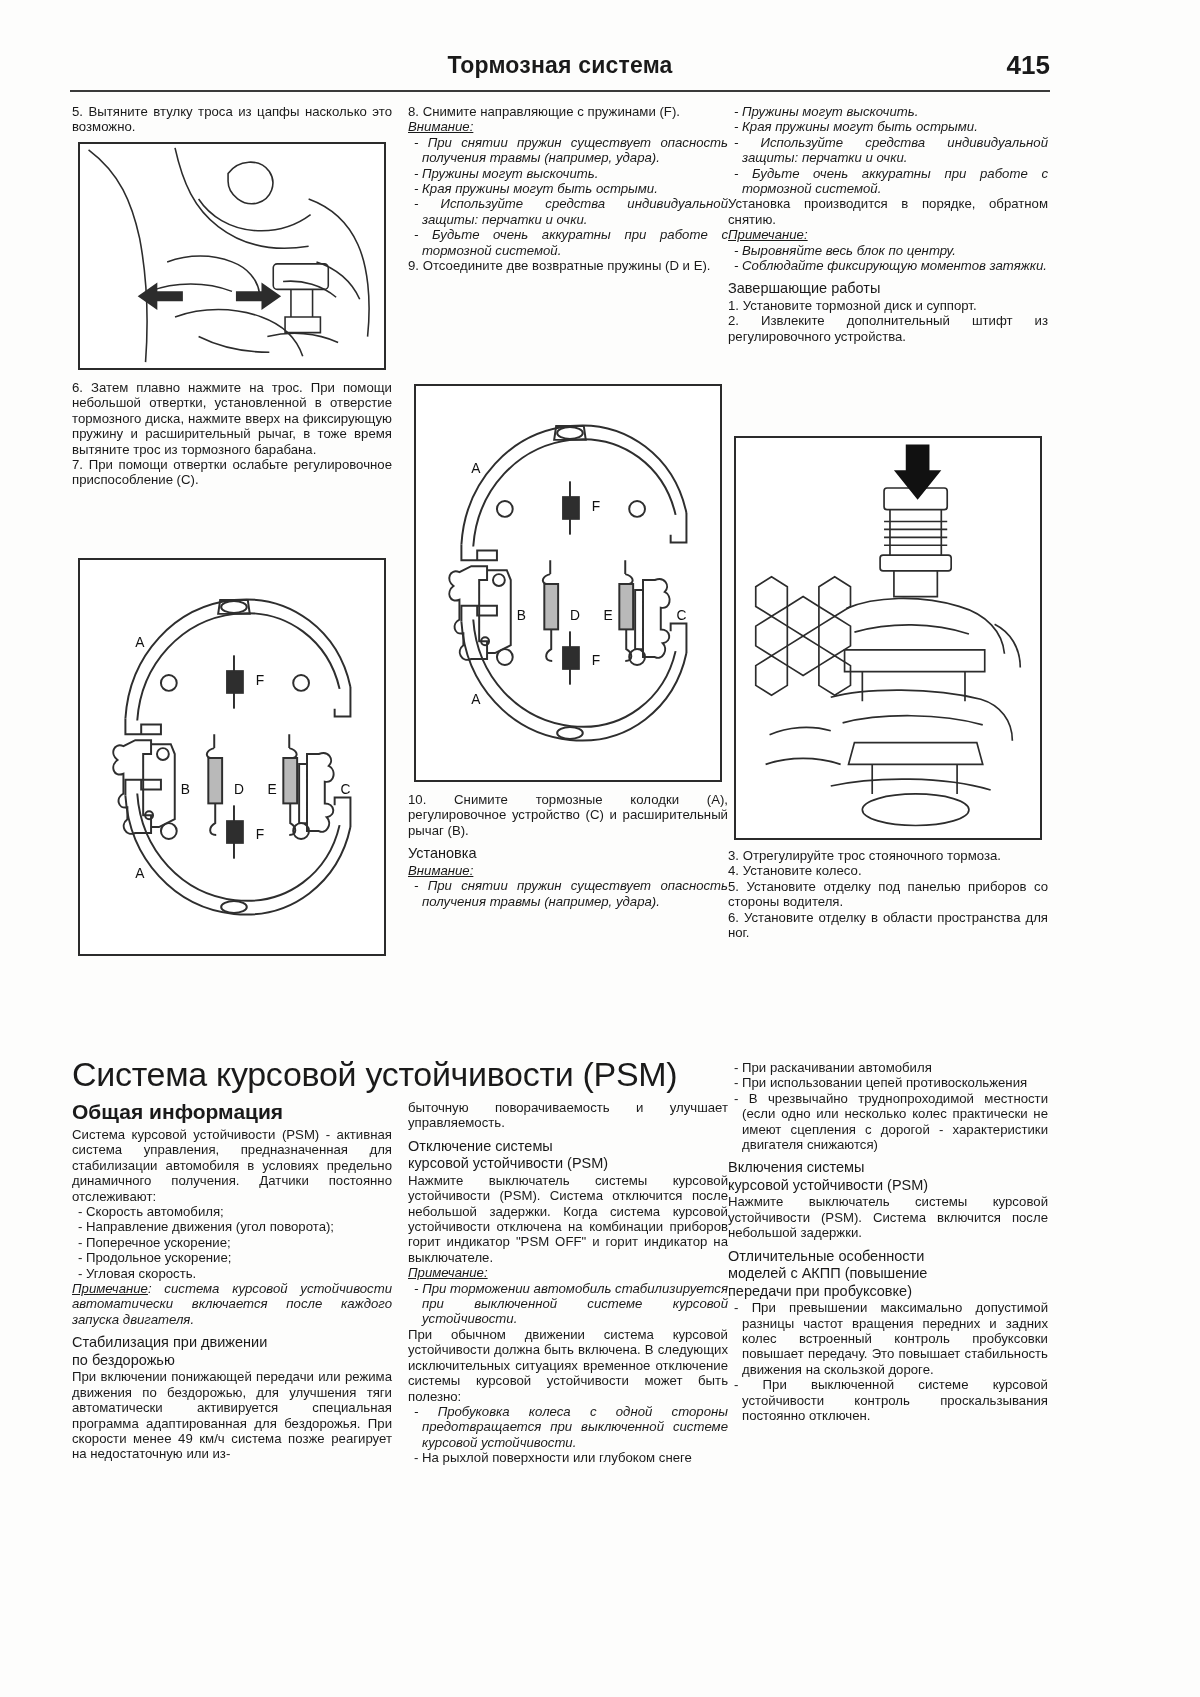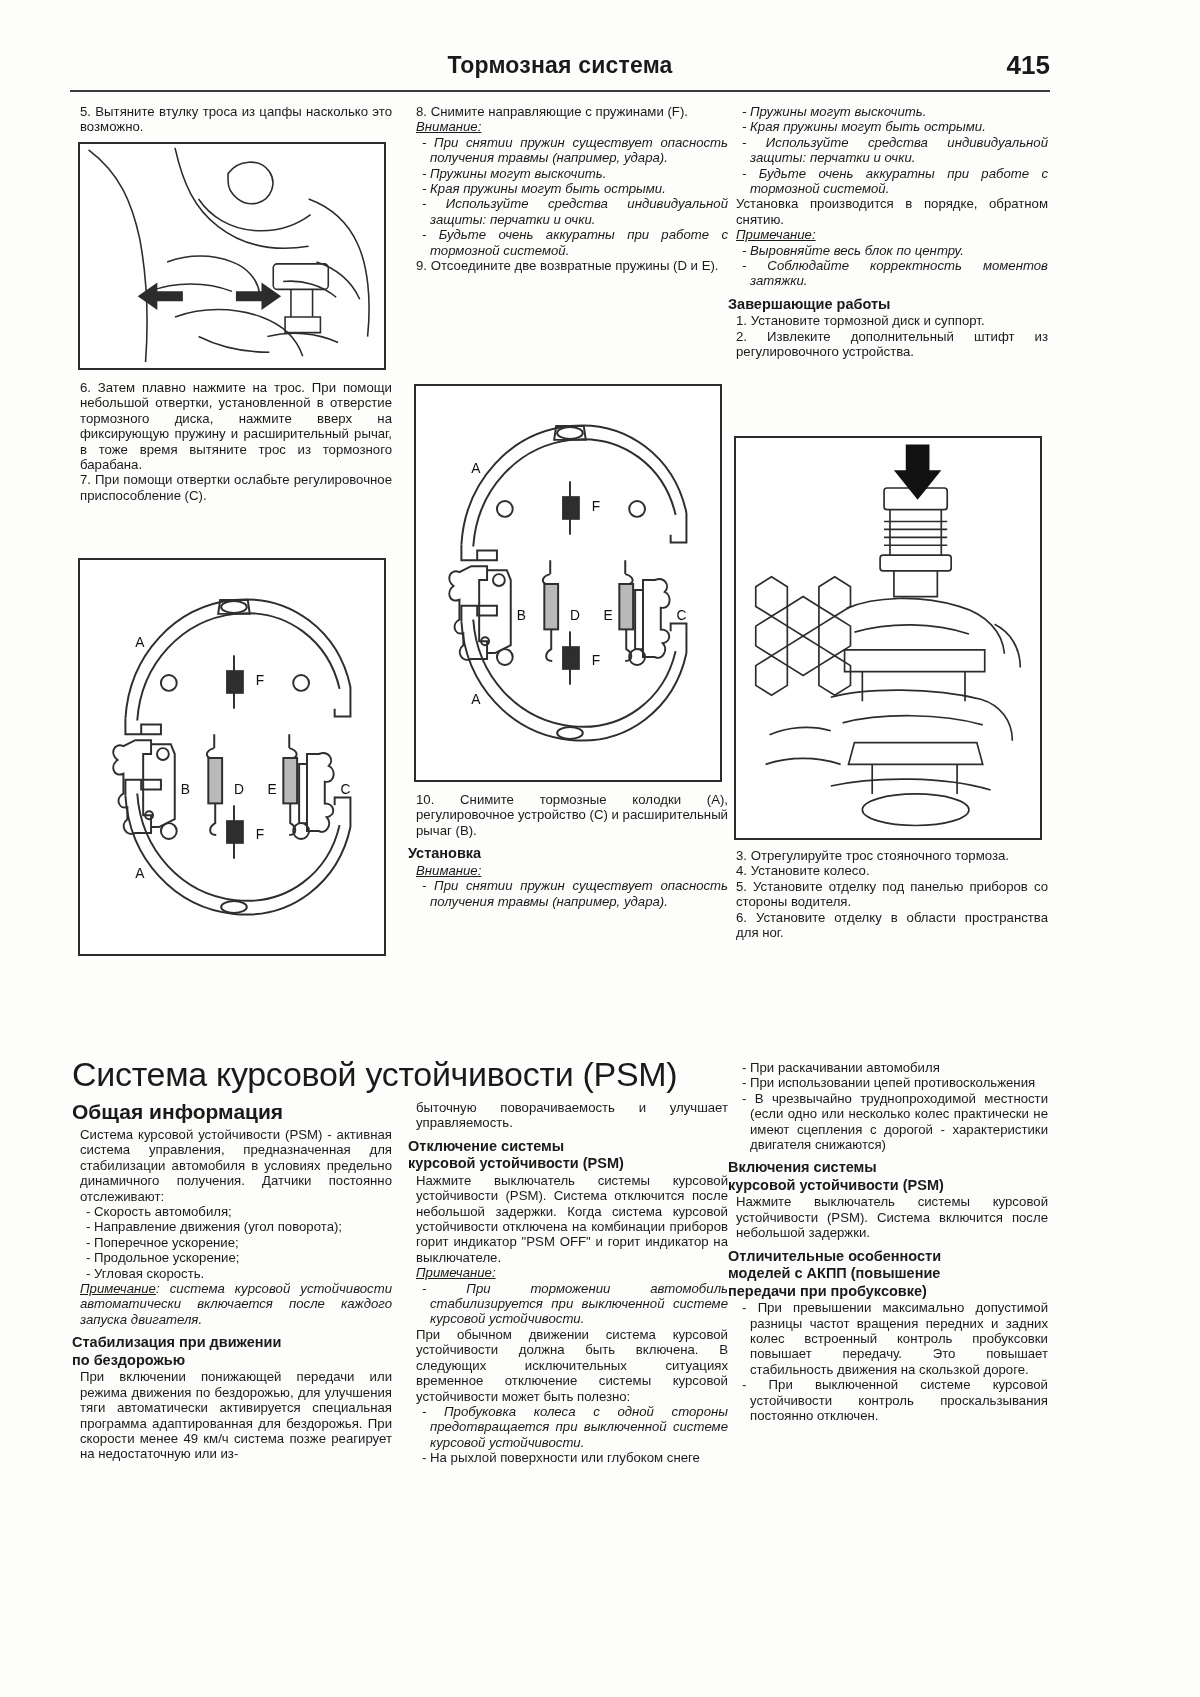--- a/index.html
+++ b/index.html
@@ -11,25 +11,25 @@
   .header .title{position:absolute;left:0;right:0;text-align:center;font-size:23px;font-weight:bold;letter-spacing:.2px;top:0;}
   .header .pageno{position:absolute;right:0;top:-2px;font-size:26px;font-weight:bold;}
   .rule{position:absolute;left:70px;top:90px;width:980px;height:2px;background:#3a3a3a;}
 
   
   .col{position:absolute;width:320px;font-size:13.2px;line-height:15.4px;text-align:justify;}
   .c1{left:72px;}
   .c2{left:408px;}
   .c3{left:728px;}
 
-  p.t{margin:0 0 0 8px;text-align:justify;}
+  p.t{margin:0 0 0 0;text-align:justify;}
   .it{font-style:italic;}
   .ul{text-decoration:underline;font-style:italic;font-weight:normal;}
   .ind{padding-left:14px;text-indent:-8px;}
-  h3.sub{font-size:14.5px;font-weight:bold;margin:7px 0 1px 0;line-height:16.5px;}
+  h3.sub{font-size:14.5px;font-weight:normal;margin:7px 0 1px 0;line-height:16.5px;}
 
   
   .fig{position:absolute;border:2px solid #2b2b2b;background:#fff;box-sizing:border-box;}
   .fig svg{display:block;width:100%;height:100%;}
 
   
   .sectitle{position:absolute;left:72px;top:1055px;width:980px;font-size:34px;font-weight:normal;letter-spacing:-.3px;}
 
   
   .lcol{position:absolute;width:320px;font-size:13.2px;line-height:15.4px;text-align:justify;top:1100px;}
@@ -209,21 +209,21 @@
   </div>
 
   <div class="col c3" style="top:104px;">
     <p class="t it ind">- Пружины могут выскочить.</p>
     <p class="t it ind">- Края пружины могут быть острыми.</p>
     <p class="t it ind">- Используйте средства индивидуальной защиты: перчатки и очки.</p>
     <p class="t it ind">- Будьте очень аккуратны при работе с тормозной системой.</p>
     <p class="t">Установка производится в порядке, обратном снятию.</p>
     <p class="t ul">Примечание:</p>
     <p class="t it ind">- Выровняйте весь блок по центру.</p>
-    <p class="t it ind">- Соблюдайте корректность моментов затяжки.</p>
+    <p class="t it ind">- Соблюдайте фиксирующую моментов затяжки.</p>
     <h3 class="sub">Завершающие работы</h3>
     <p class="t">1. Установите тормозной диск и суппорт.</p>
     <p class="t">2. Извлеките дополнительный штифт из регулировочного устройства.</p>
   </div>
 
   <div class="fig" style="left:734px;top:436px;width:308px;height:404px;">
     <svg viewBox="0 0 308 404">
       <g fill="none" stroke="#2c2c2c" stroke-width="1.7">
 
         <path d="M20 150 l16 -10 l16 10 l0 20 l-16 10 l-16 -10 z"></path>

